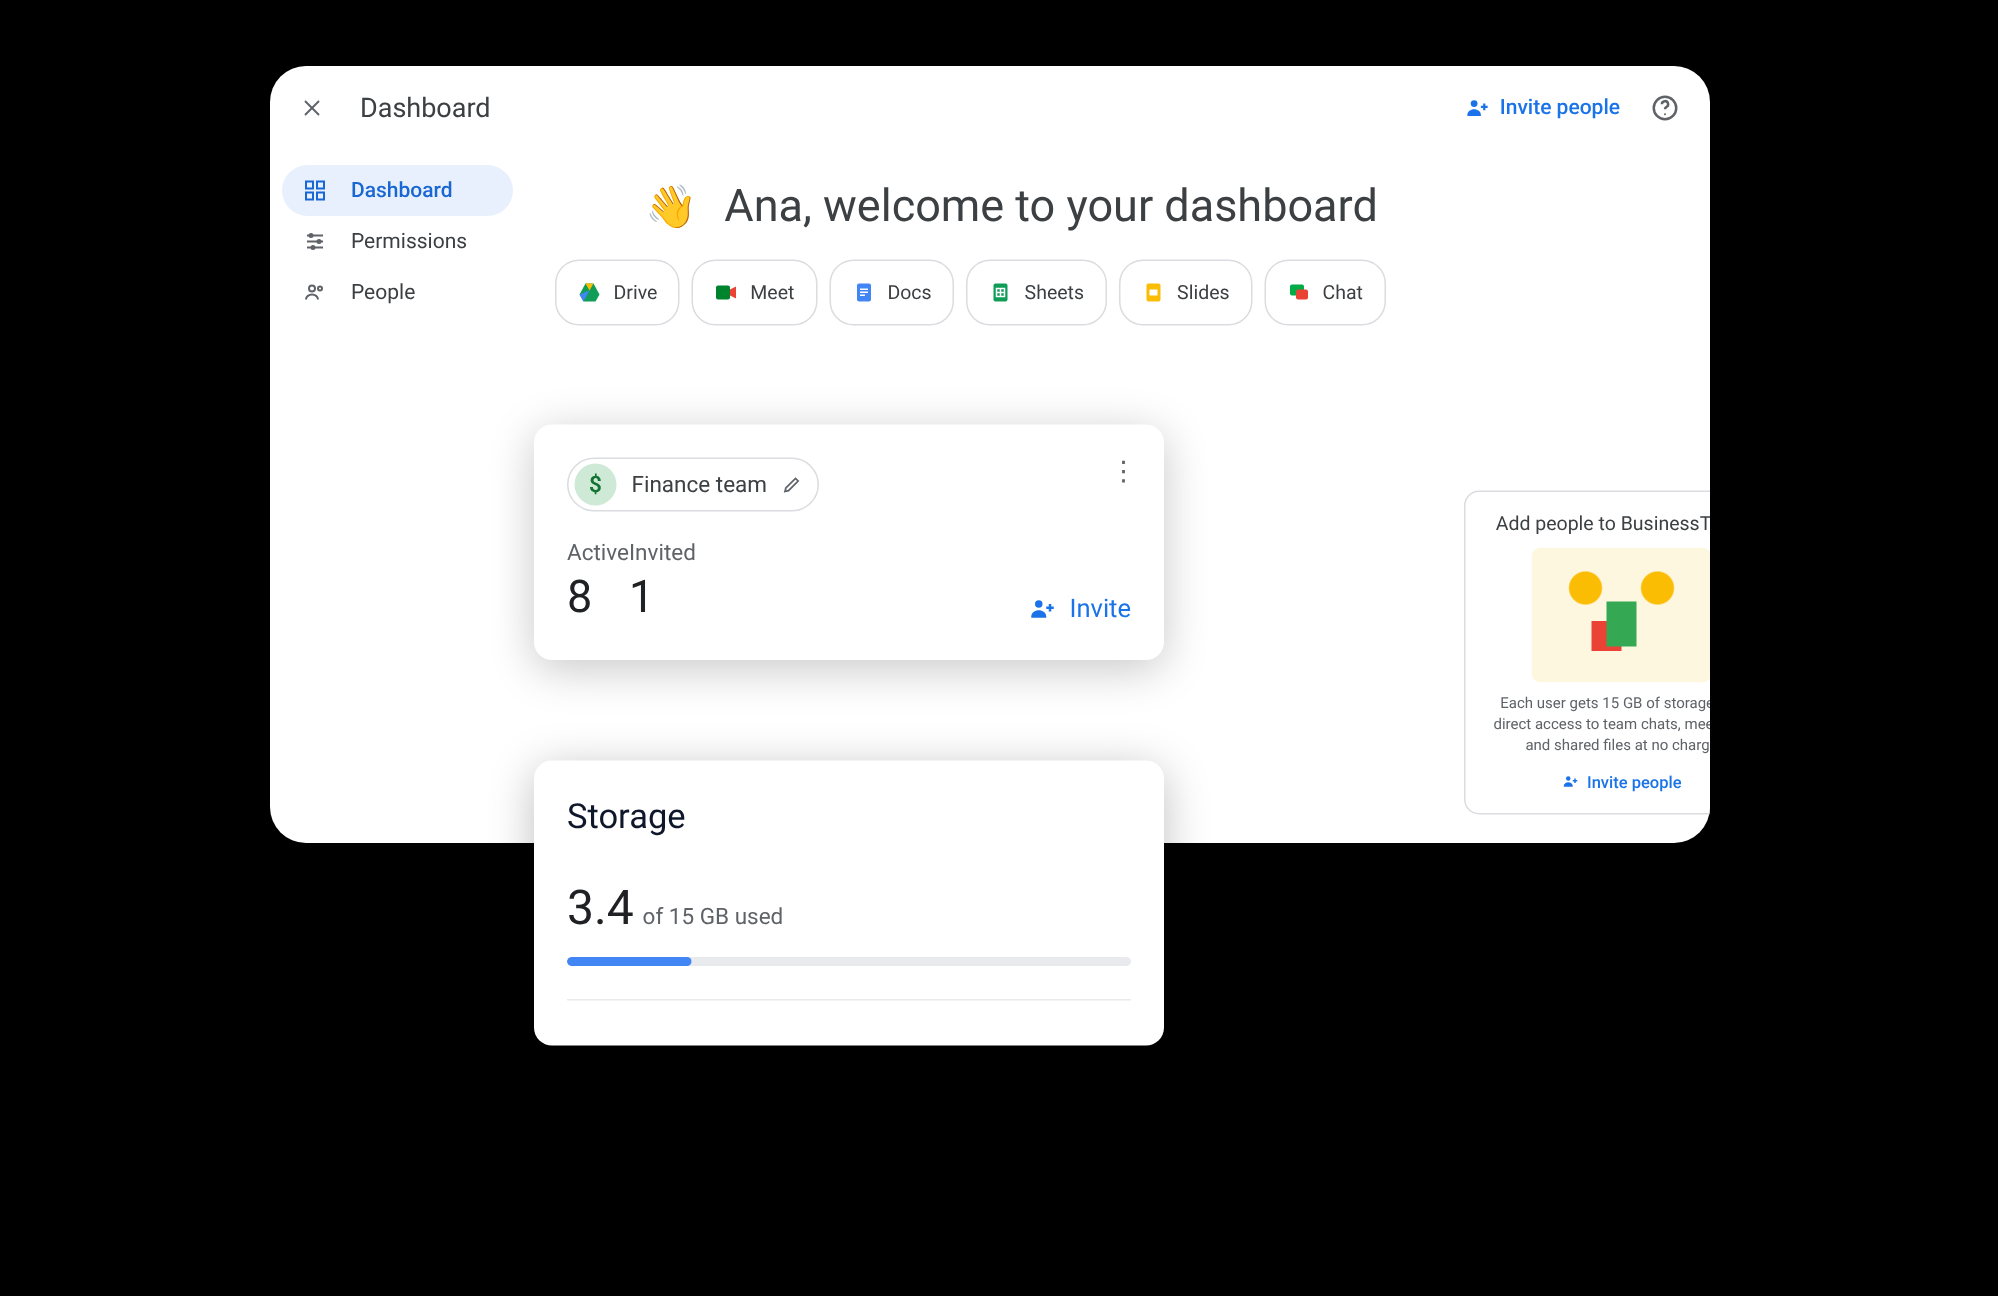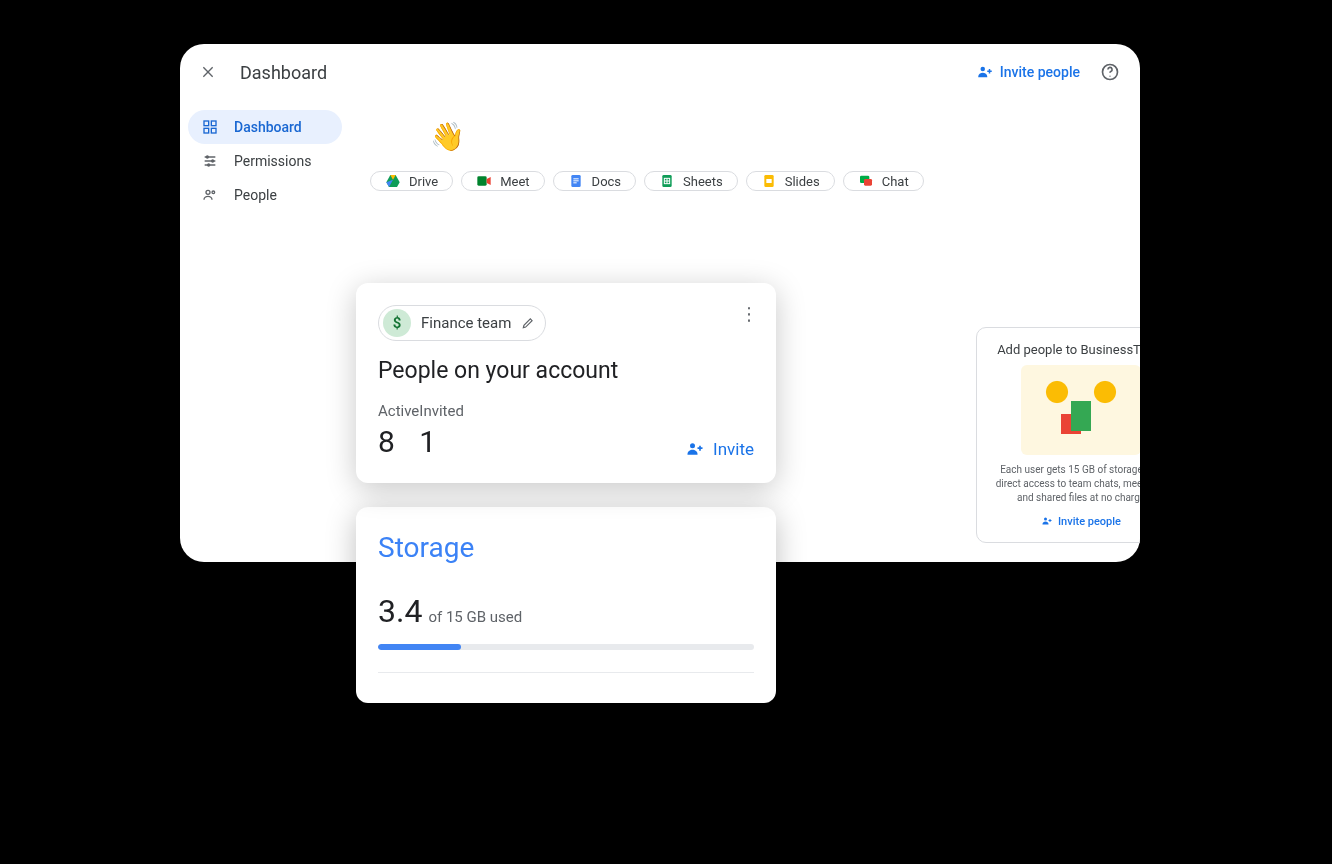--- a/index.html
+++ b/index.html
@@ -45,21 +45,21 @@
   }
   .nav-item.active { background:#e8f0fe; color:#1967d2; font-weight:500; }
   .nav-item .ico { width:18px; display:flex; }
   .main { flex:1; padding:10px 20px; }
   .welcome { display:flex; align-items:center; gap:18px; justify-content:flex-start; margin:10px 0 12px 60px; }
   .welcome .wave { font-size:28px; }
   .welcome-text { font-size:30px; color:#3c4043; letter-spacing:0; }
   .chips { display:flex; gap:8px; margin-top:18px; }
   .chip {
     display:flex; align-items:center; gap:8px;
-    padding:0 14px; height:20px;
+    padding:0 14px; height:44px;
     border:1px solid #dadce0; border-radius:16px;
     font-size:13px; color:#3c4043; background:#fff; cursor:pointer;
   }
   .chip .cico { width:16px; height:16px; display:flex; }
   .people-card {
     position:absolute;
     left:356px; top:283px;
     width:420px;
     background:#fff;
     border-radius:12px;
@@ -107,21 +107,21 @@
   .storage-card {
     position:absolute;
     left:356px; top:507px;
     width:420px;
     background:#fff;
     border-radius:12px;
     box-shadow:0 6px 30px rgba(0,0,0,0.25);
     padding:24px 22px 30px 22px;
     z-index:4;
   }
-  .storage-title { font-size:28px; color:#3b82f6; }
+  .storage-title { font-size:23px; color:#0f172a; }
   .storage-row { display:flex; align-items:baseline; gap:6px; margin-top:28px; }
   .storage-big { font-size:32px; color:#202124; }
   .storage-sub { font-size:15px; color:#5f6368; }
   .bar { margin-top:14px; height:6px; background:#e8eaed; border-radius:3px; overflow:hidden; }
   .bar .fill { height:100%; background:#4285f4; width:22%; border-radius:3px; }
   .divider { height:1px; background:#e8eaed; margin-top:22px; }
   svg { display:block; }
 </style>
 </head>
 <body>
@@ -191,20 +191,21 @@
               <circle cx="17" cy="8" r="2"></circle>
             </svg>
         </span>
         <span>People</span>
       </div>
     </div>
 
     <div class="main">
       <div class="welcome">
         <span class="wave">👋</span>
+        <span class="welcome-text">Ana, welcome to your dashboard</span>
       </div>
 
       <div class="chips">
         <div class="chip">
           <span class="cico">
               <svg width="16" height="16" viewBox="0 0 24 24">
                 <polygon points="8,3 16,3 22,14 18,21 6,21 2,14" fill="#0f9d58"></polygon>
                 <polygon points="8,3 16,3 12,10" fill="#fbbc04"></polygon>
                 <polygon points="2,14 6,21 12,10" fill="#4285f4"></polygon>
               </svg>
@@ -285,21 +286,20 @@
   <span class="team-chip">
     <span class="bubble">$</span>
     <span>Finance team</span>
     <span class="pencil">
       <svg width="14" height="14" viewBox="0 0 24 24" fill="none" stroke="#5f6368" stroke-width="2">
           <path d="M4 20l4-1 11-11-3-3L5 16l-1 4z"></path>
         </svg>
     </span>
   </span>
   <span class="more">⋮</span>
-  <div class="people-title">People on your account</div>
   <div class="counts">
     <div class="count-col">
       <div class="lbl">Active</div>
       <div class="num">8</div>
     </div>
     <div class="count-col">
       <div class="lbl">Invited</div>
       <div class="num">1</div>
     </div>
     <div class="invite-btn">

